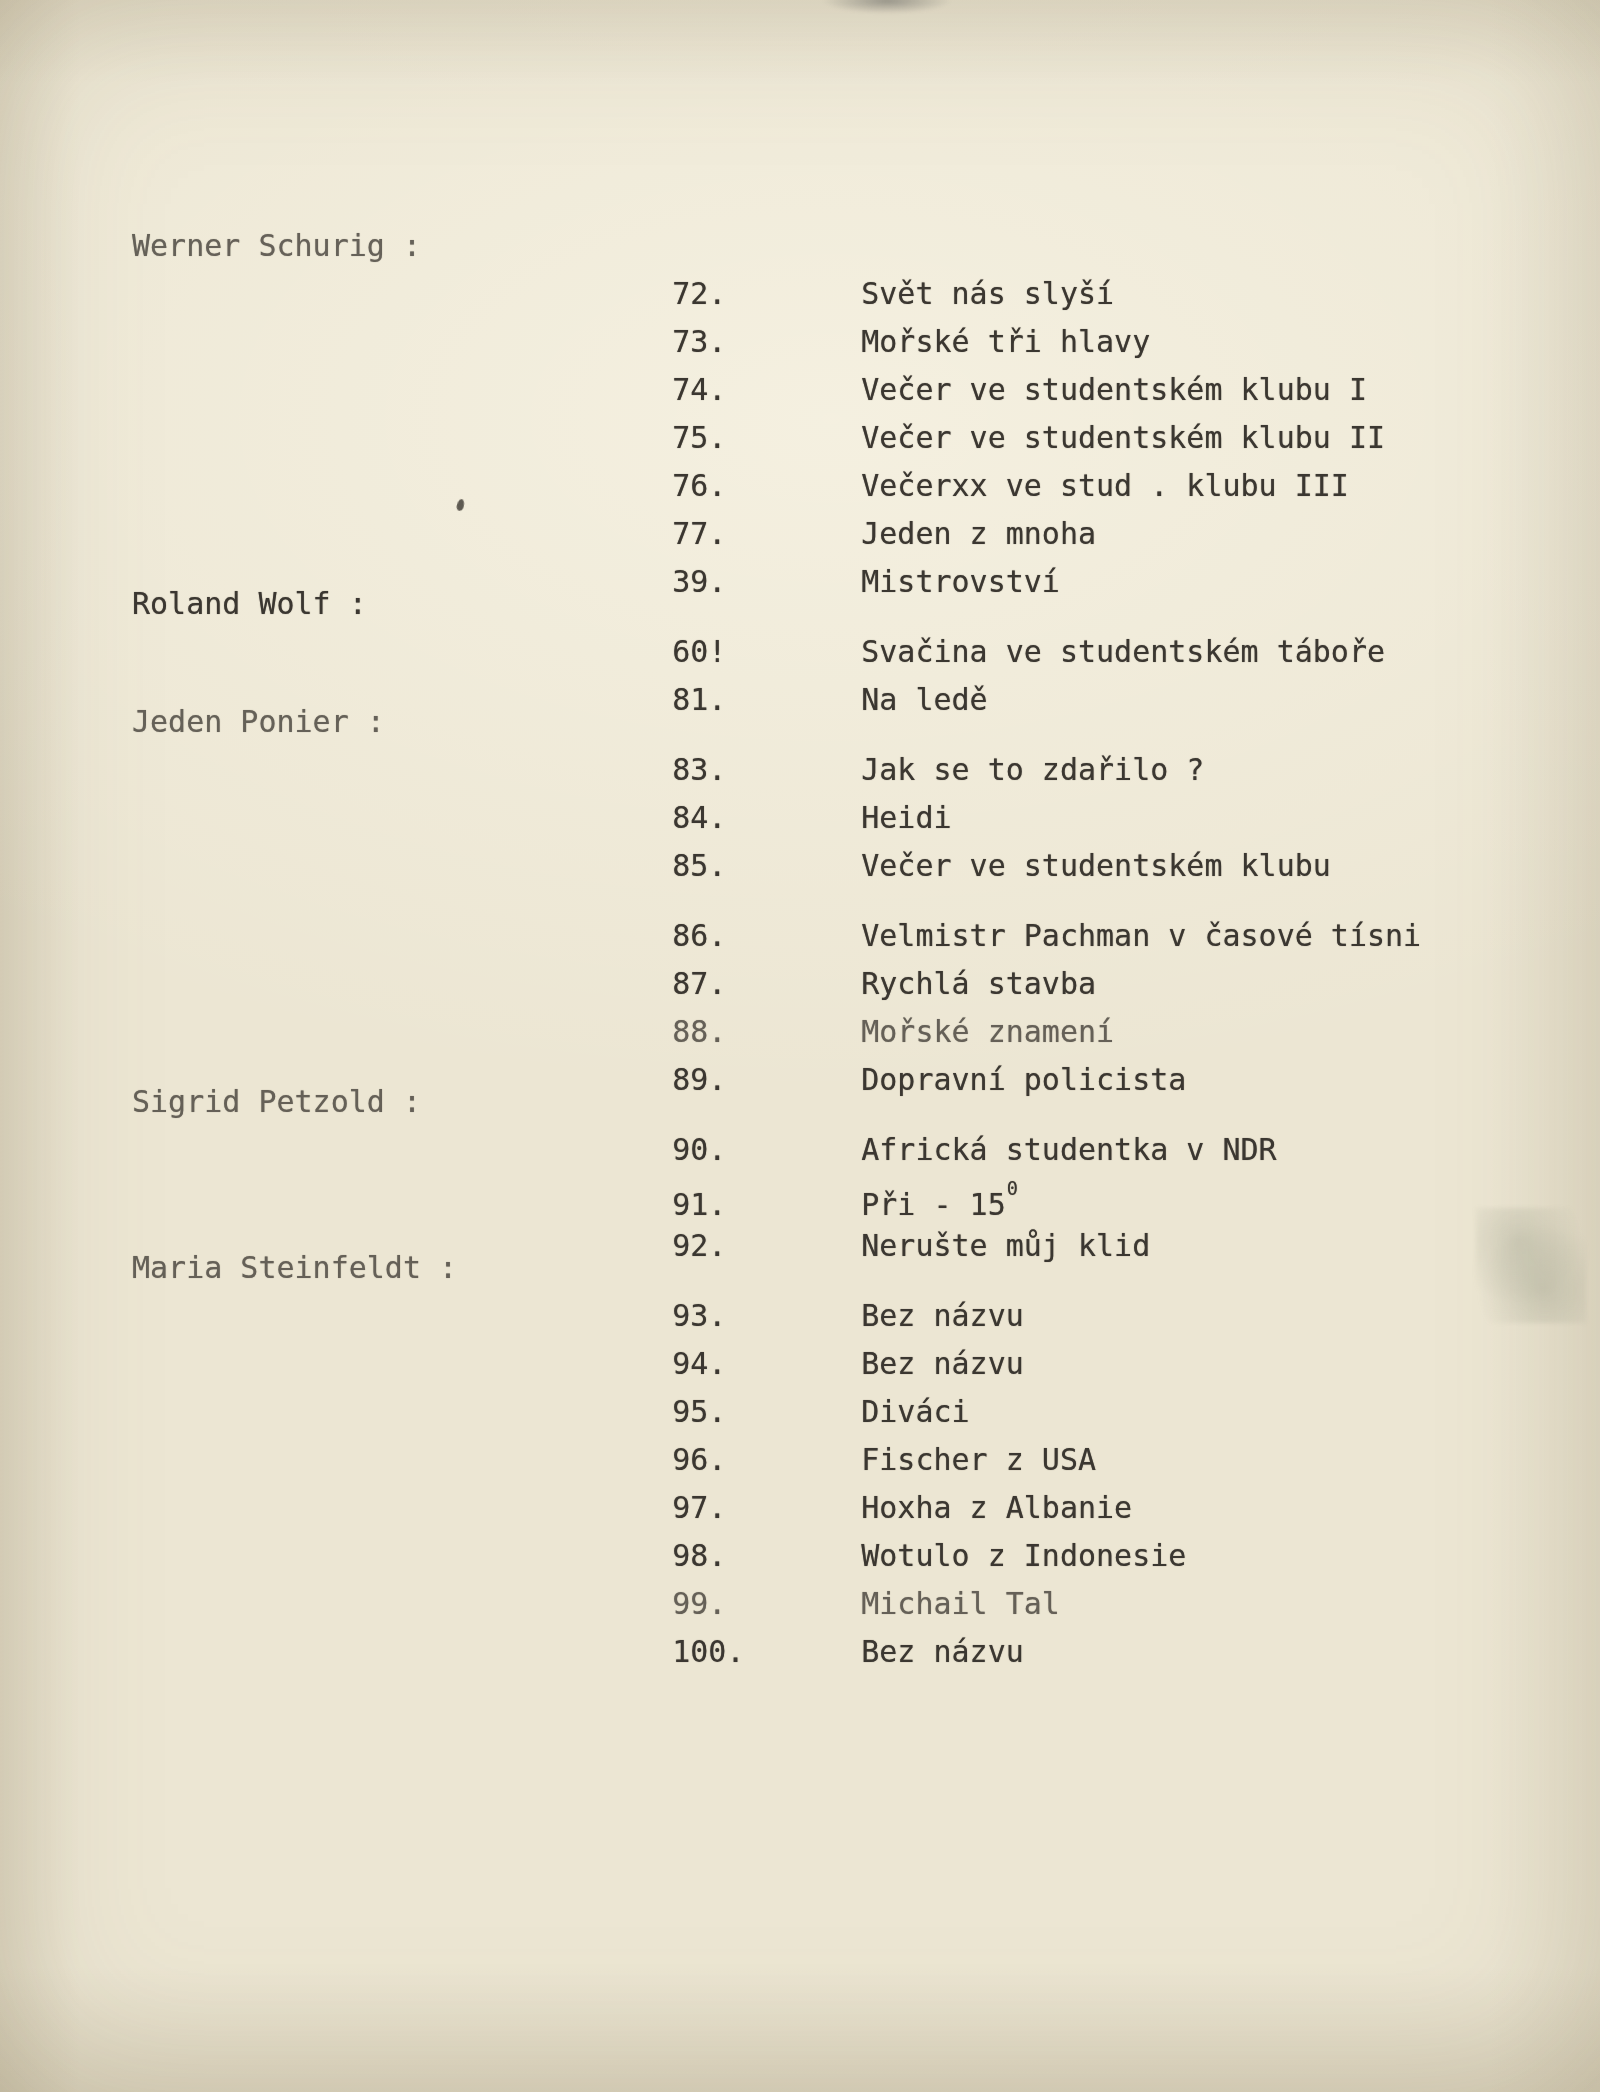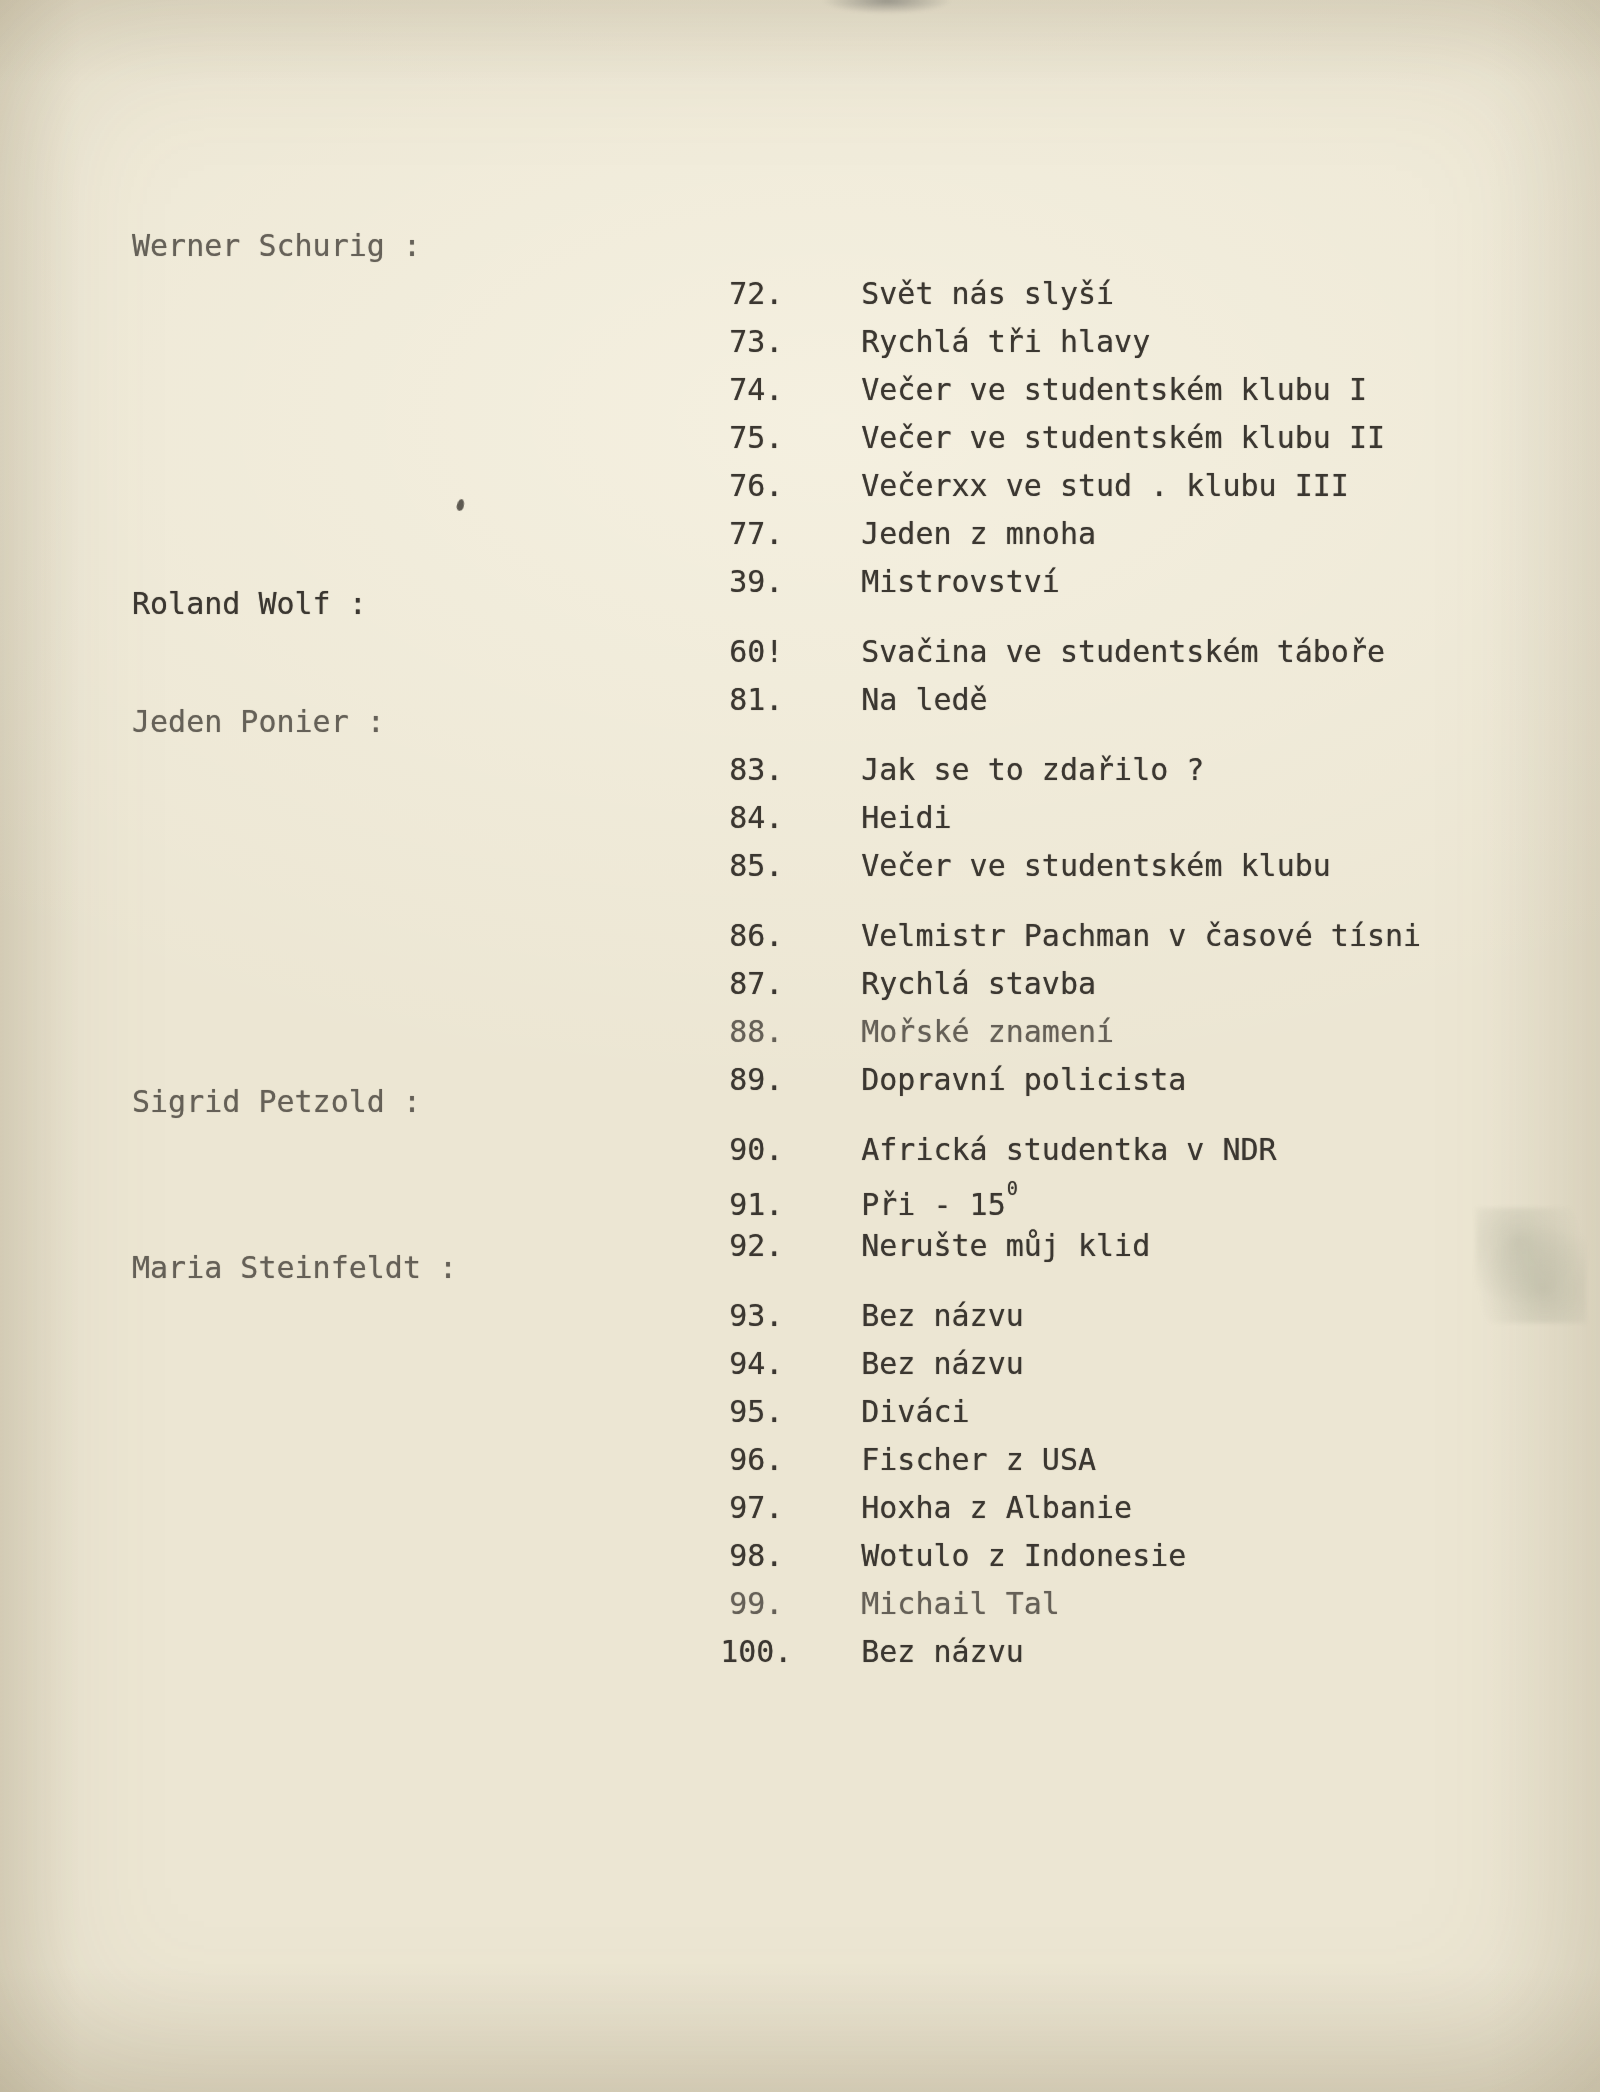--- a/index.html
+++ b/index.html
@@ -46,21 +46,21 @@
   .author{
     position:absolute;left:132px;top:0;
     line-height:48px;font-size:30px;white-space:pre;
     text-shadow:0 0 1px rgba(62,56,46,0.65);
   }
   .entries{margin-left:600px;}
   .entry{
     height:48px;line-height:48px;font-size:30px;white-space:pre;
     text-shadow:0 0 1px rgba(62,56,46,0.65);
   }
-  .num{display:inline-block;width:168px;text-align:center;}
+  .num{display:inline-block;width:168px;text-align:left;}
   .title{margin-left:21px;}
   .title sup{font-size:0.62em;position:relative;top:-0.5em;margin-left:1px;}
   .faded{opacity:.76;}
 </style>
 </head>
 <body>
 
 <div class="page">
   <div class="top-artifact"></div>
   <div class="smudge"></div>
@@ -68,21 +68,21 @@
 
   <div class="content">
   <div class="section">
     <div class="author faded">Werner Schurig :</div>
     <div class="entries">
   <div class="entry">
     <span class="num">72.</span><span class="title">Svět nás slyší</span>
   </div>
 
   <div class="entry">
-    <span class="num">73.</span><span class="title">Rychlá tři hlavy</span>
+    <span class="num">73.</span><span class="title">Mořské tři hlavy</span>
   </div>
 
   <div class="entry">
     <span class="num">74.</span><span class="title">Večer ve studentském klubu I</span>
   </div>
 
   <div class="entry">
     <span class="num">75.</span><span class="title">Večer ve studentském klubu II</span>
   </div>
 

